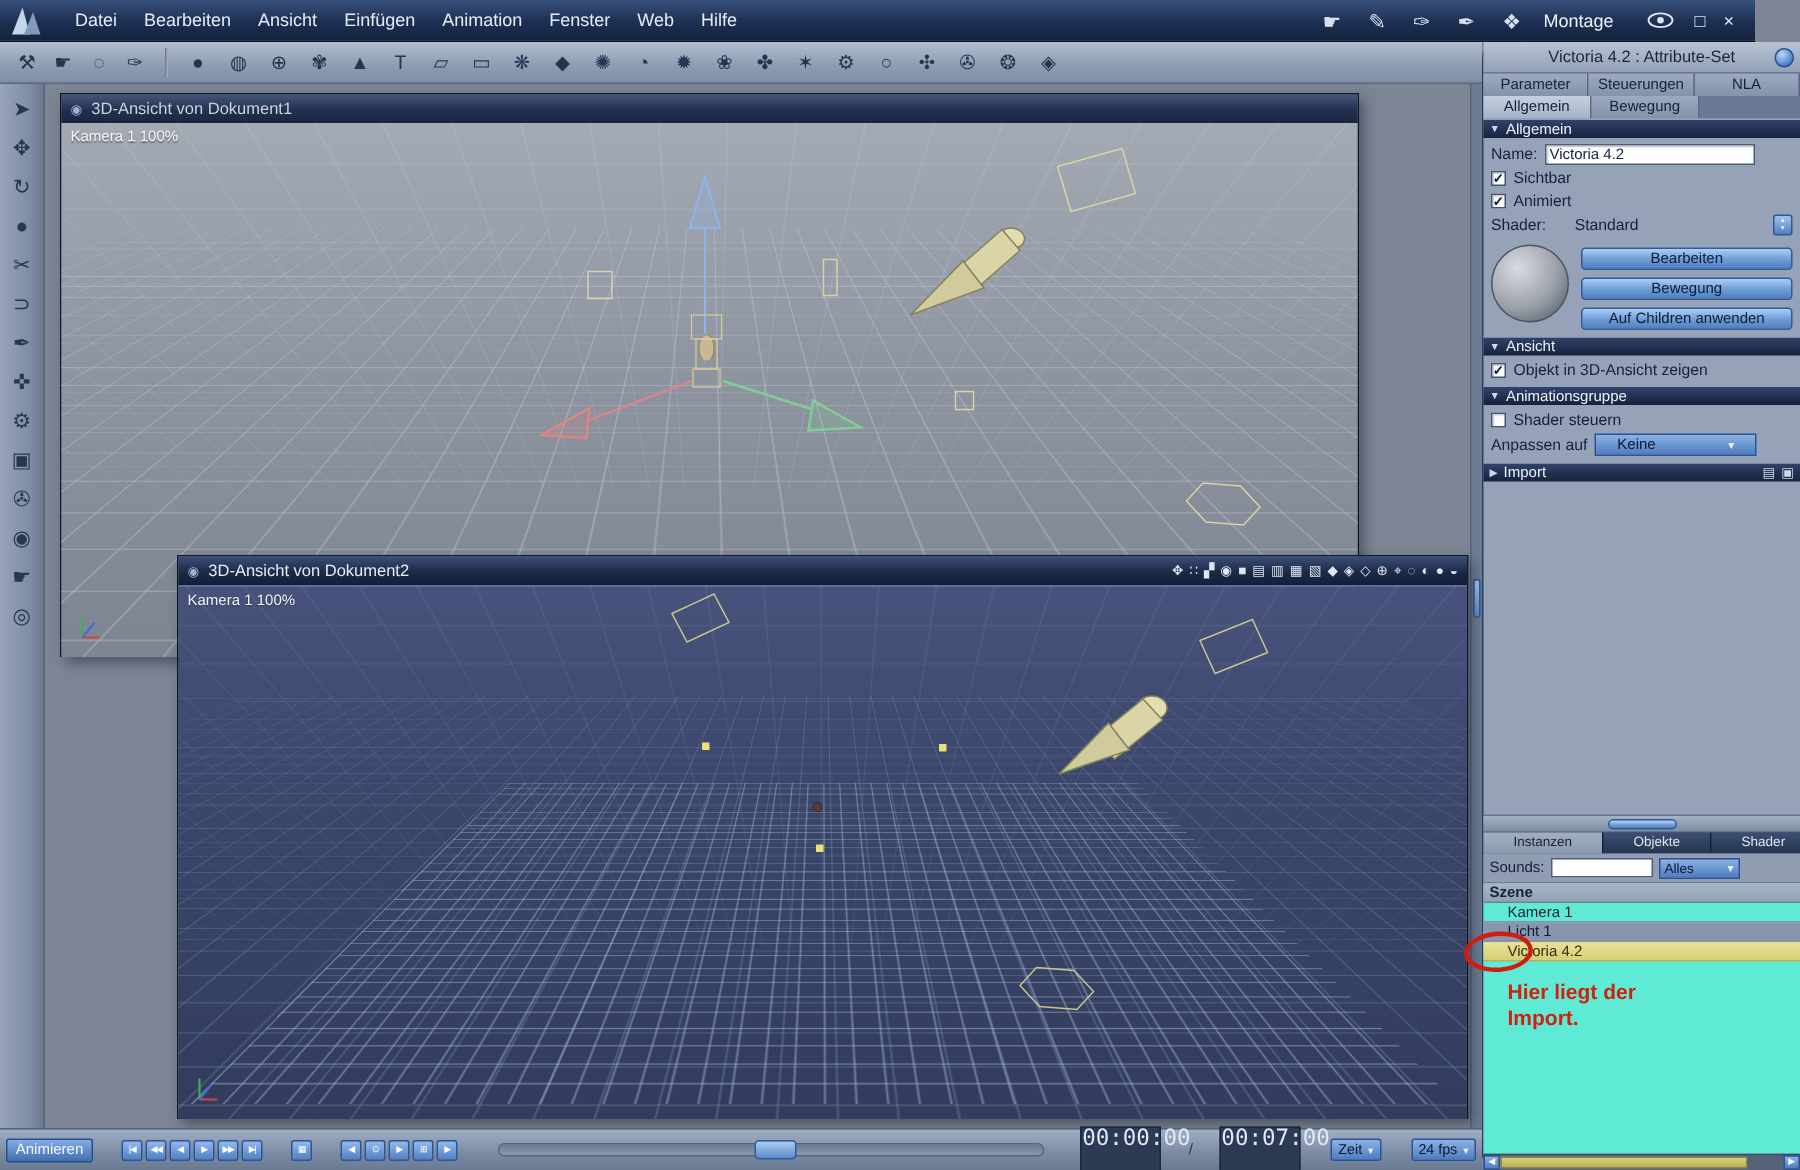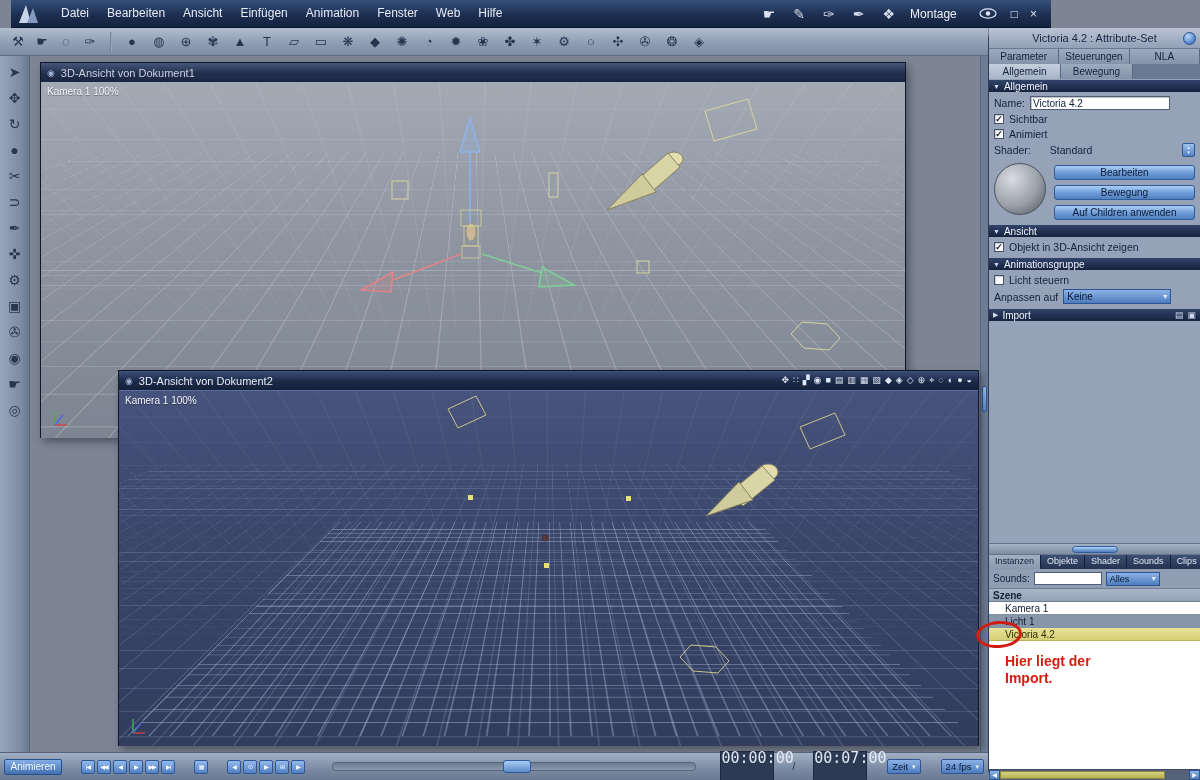--- a/index.html
+++ b/index.html
@@ -1,20 +1,20 @@
 <!DOCTYPE html>
 <html><head>
 <meta charset="utf-8">
 <style>
   * { margin:0; padding:0; box-sizing:border-box; }
   html,body { width:1200px; height:780px; }
   body { position:relative; font-family:"Liberation Sans",sans-serif; background:#7d8594; overflow:hidden; color:#15203a; }
 
   
-  .menubar { position:absolute; left:11px; top:0; width:1040px; height:28px;
+  .menubar { position:absolute; left:0; top:0; width:1170px; height:28px;
     background:linear-gradient(#35507a 0%,#1d2f52 55%,#13223e 100%);
     border-bottom:1px solid #0c1528; display:flex; align-items:center; z-index:60; }
   .logo { margin-left:5px; flex:0 0 auto; }
   .menu-items { display:flex; margin-left:10px; }
   .menu-item { padding:0 9px; font-size:12px; line-height:27px; color:#e6ebf4; cursor:default; }
   .mb-right { margin-left:auto; display:flex; align-items:center; padding-right:8px; }
   .room-icon { font-size:14px; color:#d9dfec; margin:0 9px; }
   .room-label { font-size:12px; color:#eef2f8; margin:0 14px 0 6px; }
   .eye-wrap { margin:0 8px; display:flex; align-items:center; }
   .win-ctl { font-size:12px; color:#dde3ee; margin:0 6px; }
@@ -127,38 +127,38 @@
   .spinner { margin-left:auto; width:13px; height:14px; background:linear-gradient(#9ec2ee,#517fc0);
     border:1px solid #2d5796; border-radius:2px; display:flex; flex-direction:column; align-items:center;
     justify-content:center; color:#eef4fc; font-size:5px; line-height:5px; }
   .preview-row { display:flex; gap:8px; align-items:flex-start; margin-top:3px; }
   .sphere { width:52px; height:52px; flex:0 0 52px; border-radius:50%;
     background:radial-gradient(circle at 34% 30%, #d9dce1, #9aa0a9 55%, #60656e 88%); border:1px solid #4e545f; }
   .btn-col { display:flex; flex-direction:column; gap:5px; flex:1; padding-top:2px; }
   .panel-btn { height:15px; background:linear-gradient(#accef4 0%,#6d9bd6 55%,#507fbe 100%);
     border:1px solid #2f5b9a; border-radius:3px; font-size:10px; color:#0c1c36; text-align:center; line-height:14px; }
   .anpassen-dd { width:108px; height:15px; background:linear-gradient(#8cb2e6,#4d7cbe); border:1px solid #2c5494;
-    display:flex; align-items:center; padding:0 3px; font-size:10px; color:#0a1830; }
+    display:flex; align-items:center; padding:0 14px; font-size:10px; color:#0a1830; }
   .dd-arr2 { margin-left:auto; font-size:8px; color:#eaf1fb; }
   .panel-fill { flex:0 0 222px; }
   .splitter { flex:0 0 12px; background:linear-gradient(#a6b3c6,#7f8da3); border-top:1px solid #65748c;
     border-bottom:1px solid #65748c; display:flex; align-items:center; justify-content:center; }
   .pill { width:46px; height:7px; border-radius:4px; background:linear-gradient(#b8d6f6,#6f9cd4 60%,#4f7fc0);
     border:1px solid #2f5b9a; }
   .btabs { flex:0 0 14px; display:flex; background:#1d2a45; }
-  .btab { padding:0 6px; font-size:9px; line-height:13px; color:#dfe6f0;
+  .btab { padding:0 20px; font-size:9px; line-height:13px; color:#dfe6f0;
     background:linear-gradient(#3c4f74,#243450); border-right:1px solid #141f35; }
   .btab.sel { background:linear-gradient(#a3b0c3,#8a98ae); color:#15203a; }
   .search-row { flex:0 0 20px; display:flex; align-items:center; gap:4px; padding:0 4px; background:#909db2;
     border-bottom:1px solid #6e7d93; }
   .search-label { font-size:10px; }
   .search-input { width:68px; height:13px; border:1px solid #4e5d78; background:#fff; font-size:10px; font-family:inherit; padding:0 2px; }
   .filter-dd { width:54px; height:14px; background:linear-gradient(#8cb2e6,#4d7cbe); border:1px solid #2c5494;
     display:flex; align-items:center; padding:0 3px; font-size:9px; color:#0a1830; }
-  .list-wrap { flex:1 1 auto; position:relative; background:#ffffff; min-height:0; }
+  .list-wrap { flex:1 1 auto; position:relative; background:#5eead4; min-height:0; }
   .szene-row { height:13px; background:linear-gradient(#aab6c8,#93a1b5); border-bottom:1px solid #6e7d93;
     font-size:10px; font-weight:bold; color:#16213a; display:flex; align-items:center; padding-left:4px; }
   .scene-item { height:13px; font-size:10px; color:#121d34; display:flex; align-items:center; padding-left:16px;
     border-bottom:1px solid #8291a7; }
   .scene-item.alt { background:#8896ab; }
   .scene-item.hl { background:linear-gradient(#e8e396,#d5cf75); color:#2e2c0e; border-bottom:1px solid #b7b05e; }
   .ann-ellipse { position:absolute; left:-13px; top:32px; width:46px; height:27px; border:3px solid #cf1d12;
     border-radius:50%; transform:rotate(-4deg); z-index:20; }
   .ann-note { position:absolute; left:16px; top:64px; color:#d41f10; font-weight:bold; font-size:14px; line-height:1.2; z-index:20; }
   .hscroll { flex:0 0 10px; display:flex; align-items:stretch; background:#55627a; border-top:1px solid #3c4a62; }
@@ -469,21 +469,21 @@
     </div>
   </div>
 
   <div class="sec-hdr">
     <span class="sec-arr">▼</span>
     <span>Animationsgruppe</span>
   </div>
   <div class="sec-body">
     <div class="frow">
       <span class="cb"></span>
-      <span class="flabel">Licht steuern</span>
+      <span class="flabel">Shader steuern</span>
     </div>
     <div class="frow">
       <span class="flabel">Anpassen auf</span>
       <span class="anpassen-dd">
         <span>Keine</span>
         <span class="dd-arr2">▾</span>
       </span>
     </div>
   </div>
 

